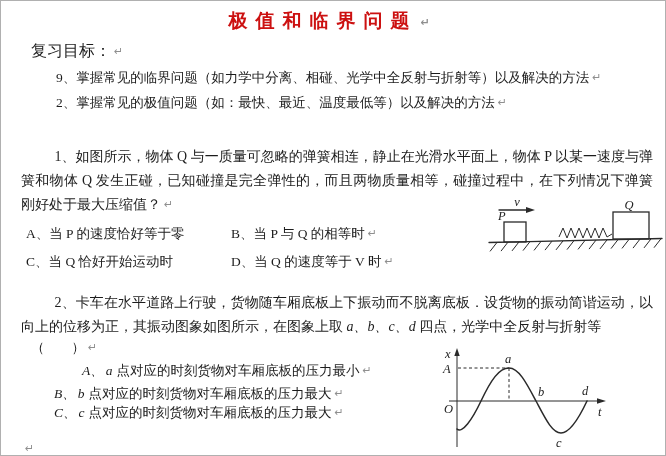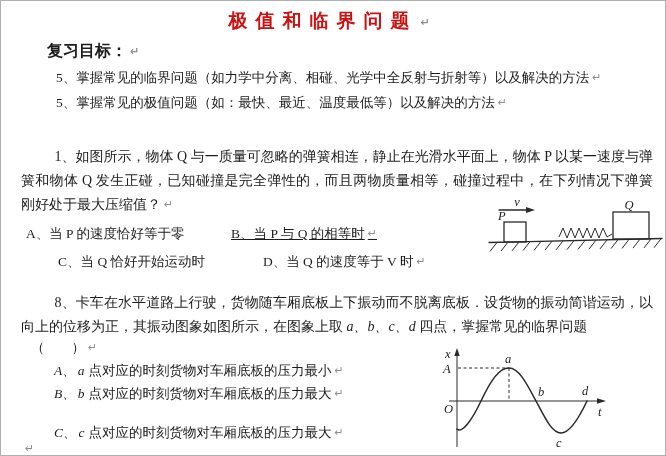--- a/index.html
+++ b/index.html
@@ -9,21 +9,21 @@
     font-family:"Liberation Serif","DejaVu Serif",serif;color:#1c1c1c;
   }
   .abs{position:absolute;}
   .title{
     left:0;right:0;top:7px;text-align:center;
     font-family:"Liberation Sans","DejaVu Sans",sans-serif;
     font-weight:bold;font-size:19px;letter-spacing:8px;white-space:nowrap;
   }
   .heading{
     font-family:"Liberation Sans","DejaVu Sans",sans-serif;
-    font-weight:bold;font-size:16px;white-space:nowrap;margin-left:16px;
+    font-weight:normal;font-size:16px;white-space:nowrap;
   }
   .body-text{font-size:13.5px;line-height:24px;}
   .para{
     left:20px;width:632px;font-size:14px;line-height:24px;
     text-indent:2.4em;text-align:justify;margin:0;
   }
   .opt-row{left:25px;white-space:nowrap;font-size:13.5px;}
   .optcol{display:inline-block;width:205px;}
   .opt2{left:53px;white-space:nowrap;font-size:13.5px;}
   .it{font-style:italic;font-family:Liberation Serif, serif;}
@@ -49,36 +49,36 @@
 
   <div class="abs title">
     <span style="color: rgb(204, 17, 17);">极值和临界问题</span><span class="pilcrow">↵</span>
   </div>
 
   <div class="abs heading" style="left:30px;top:40px;">
     <span>复习目标：</span><span class="pilcrow">↵</span>
   </div>
 
   <div class="abs body-text" style="left:55px;top:65px;white-space:nowrap;">
-    <span>5、掌握常见的临界问题（如力学中分离、相碰、光学中全反射与折射等）以及解决的方法</span><span class="pilcrow">↵</span>
+    <span>9、掌握常见的临界问题（如力学中分离、相碰、光学中全反射与折射等）以及解决的方法</span><span class="pilcrow">↵</span>
   </div>
 
   <div class="abs body-text" style="left:55px;top:90px;white-space:nowrap;">
-    <span>5、掌握常见的极值问题（如：最快、最近、温度最低等）以及解决的方法</span><span class="pilcrow">↵</span>
+    <span>2、掌握常见的极值问题（如：最快、最近、温度最低等）以及解决的方法</span><span class="pilcrow">↵</span>
   </div>
 
 
   <p class="abs para" style="top:144px;">
     <span>1、如图所示，物体 Q 与一质量可忽略的弹簧相连，静止在光滑水平面上，物体 P 以某一速度与弹簧和物体 Q 发生正碰，已知碰撞是完全弹性的，而且两物质量相等，碰撞过程中，在下列情况下弹簧刚好处于最大压缩值？</span><span class="pilcrow">↵</span>
   </p>
 
-  <div class="abs opt-row" style="top:224px;text-decoration:underline;">
+  <div class="abs opt-row" style="top:224px;">
     <span class="optcol">A、当 P 的速度恰好等于零</span><span>B、当 P 与 Q 的相等时</span><span class="pilcrow">↵</span>
   </div>
-  <div class="abs opt-row" style="top:252px;margin-left:32px;">
+  <div class="abs opt-row" style="top:252px;">
     <span class="optcol">C、当 Q 恰好开始运动时</span><span>D、当 Q 的速度等于 V 时</span><span class="pilcrow">↵</span>
   </div>
 
   <div class="abs" style="left:486px;top:196px;">
     <svg width="178" height="58" viewBox="0 0 178 58">
 
       <line x1="12" y1="13" x2="44" y2="13" class="stroke"></line>
       <polygon points="48,13 39,10 39,16" class="fillblk"></polygon>
       <text x="30" y="9" text-anchor="middle">v</text>
 
@@ -89,34 +89,34 @@
 
       <text x="142" y="12" text-anchor="middle">Q</text>
       <rect x="126" y="15" width="36" height="27" class="blockfill"></rect>
 
       <line x1="2" y1="45.5" x2="175" y2="41.5" class="stroke"></line>
       <path class="thin" d="M10,45.4 l-7,9 M21,45.1 l-7,9 M32,44.9 l-7,9 M43,44.6 l-7,9 M54,44.4 l-7,9 M65,44.1 l-7,9 M76,43.9 l-7,9 M87,43.6 l-7,9 M98,43.4 l-7,9 M109,43.1 l-7,9 M120,42.9 l-7,9 M131,42.6 l-7,9 M142,42.4 l-7,9 M153,42.1 l-7,9 M164,41.9 l-7,9 M174,41.7 l-7,9"></path>
     </svg>
   </div>
 
   <p class="abs para" style="top:290px;">
-    <span>8、卡车在水平道路上行驶，货物随车厢底板上下振动而不脱离底板．设货物的振动简谐运动，以向上的位移为正，其振动图象如图所示，在图象上取 </span><span class="it">a、b、c、d</span><span> 四点，掌握常见的临界问题</span>
+    <span>2、卡车在水平道路上行驶，货物随车厢底板上下振动而不脱离底板．设货物的振动简谐运动，以向上的位移为正，其振动图象如图所示，在图象上取 </span><span class="it">a、b、c、d</span><span> 四点，光学中全反射与折射等</span>
   </p>
 
   <div class="abs blankline" style="top:338px;">
     <span>（　　）</span><span class="pilcrow">↵</span>
   </div>
 
-  <div class="abs opt2" style="top:361px;">
+  <div class="abs opt2" style="top:361px;margin-left:28px;">
     <span class="it">A、</span><span class="it pt">a</span><span>点对应的时刻货物对车厢底板的压力最小</span><span class="pilcrow">↵</span>
   </div>
   <div class="abs opt2" style="top:384px;">
     <span class="it">B、</span><span class="it pt">b</span><span>点对应的时刻货物对车厢底板的压力最大</span><span class="pilcrow">↵</span>
   </div>
-  <div class="abs opt2" style="top:423px;">
+  <div class="abs opt2" style="top:403px;">
     <span class="it">C、</span><span class="it pt">c</span><span>点对应的时刻货物对车厢底板的压力最大</span><span class="pilcrow">↵</span>
   </div>
 
   <div class="abs" style="left:21px;top:438px;">
     <span class="pilcrow">↵</span>
   </div>
 
   <div class="abs" style="left:434px;top:343px;">
     <svg width="182" height="110" viewBox="0 0 182 110">
 

